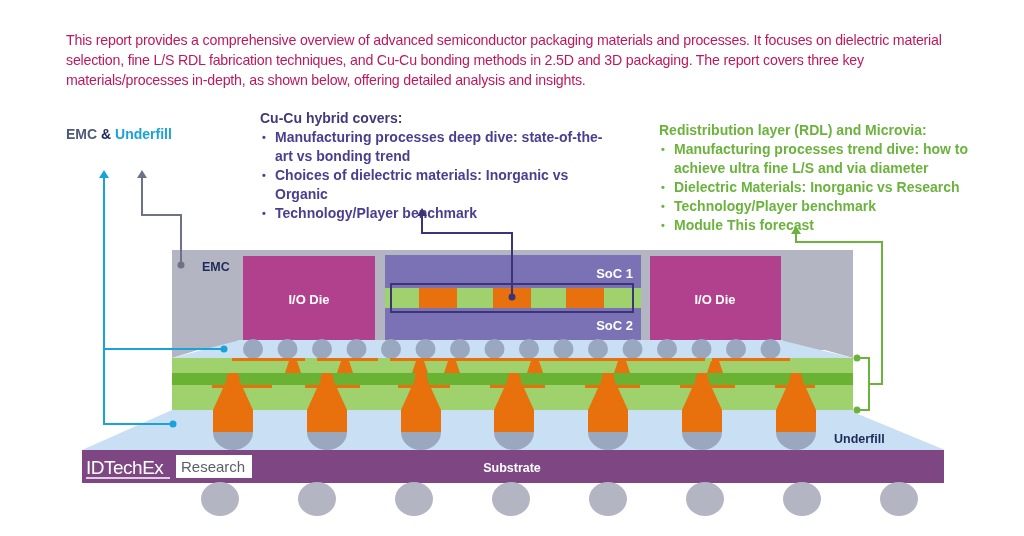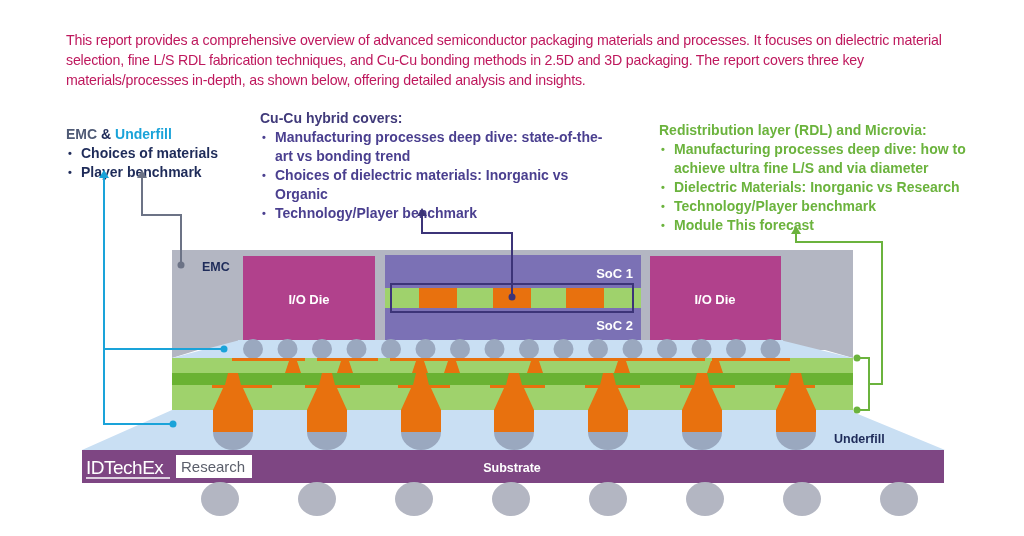--- a/index.html
+++ b/index.html
@@ -22,39 +22,35 @@
 </style>
 </head>
 <body>
 
 <div class="intro">This report provides a comprehensive overview of advanced semiconductor packaging materials and processes. It focuses on dielectric material selection, fine L/S RDL fabrication techniques, and Cu-Cu bonding methods in 2.5D and 3D packaging. The report covers three key materials/processes in-depth, as shown below, offering detailed analysis and insights.</div>
 
 <div class="block b-emc">
   <div class="head">
     <span class="emc">EMC</span><span> &amp; </span><span class="uf">Underfill</span>
   </div>
-  <ul>
-    <li>Choices of materials</li>
-    <li>Player benchmark</li>
-  </ul>
 </div>
 
 <div class="block b-cu" style="width:360px;">
   <div class="head">Cu-Cu hybrid covers:</div>
   <ul>
     <li>Manufacturing processes deep dive: state-of-the-art vs bonding trend</li>
     <li>Choices of dielectric materials: Inorganic vs Organic</li>
     <li>Technology/Player benchmark</li>
   </ul>
 </div>
 
 <div class="block b-rdl" style="width:310px;margin-top:12px;">
   <div class="head">Redistribution layer (RDL) and Microvia:</div>
   <ul>
-    <li>Manufacturing processes deep dive: how to achieve ultra fine L/S and via diameter</li>
+    <li>Manufacturing processes trend dive: how to achieve ultra fine L/S and via diameter</li>
     <li>Dielectric Materials: Inorganic vs Research</li>
     <li>Technology/Player benchmark</li>
     <li>Module This forecast</li>
   </ul>
 </div>
 
 <svg width="1024" height="536" viewBox="0 0 1024 536">
 
   <polygon points="172,358 172,410 82,450 945,450 853,412 853,358" fill="#c9dff3"></polygon>
 

